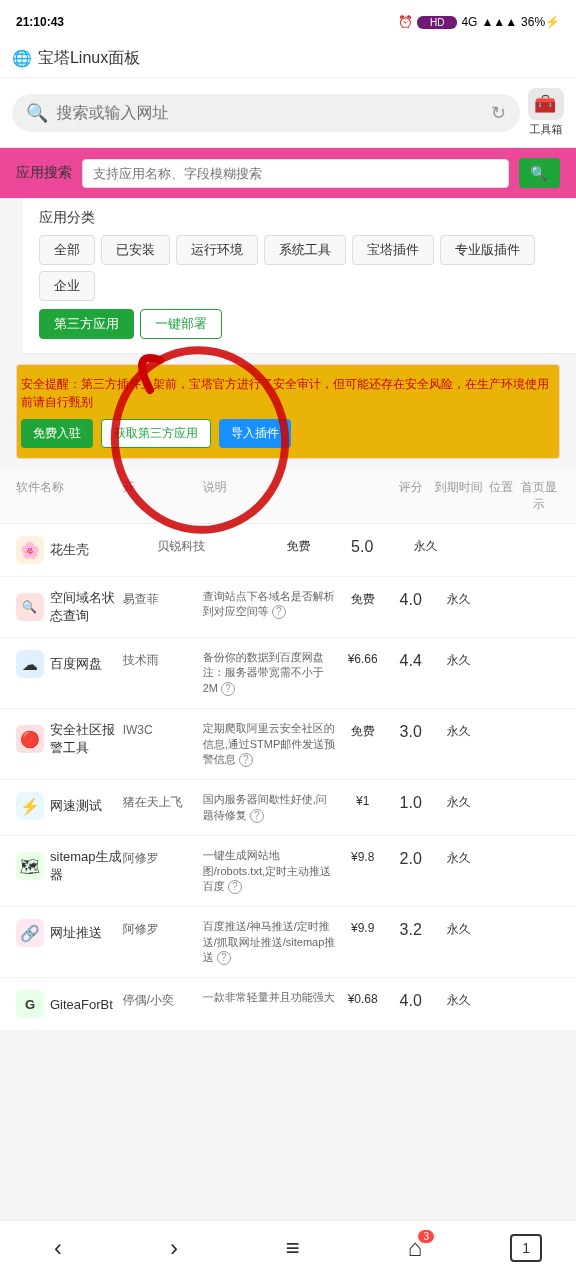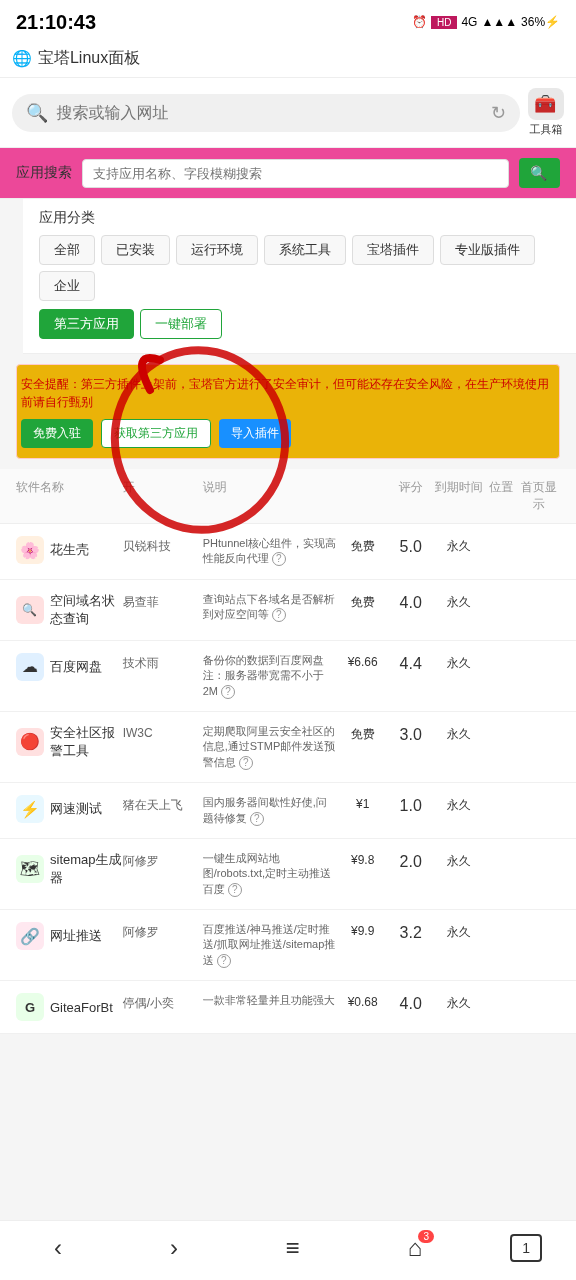--- a/index.html
+++ b/index.html
@@ -17,21 +17,21 @@
     
     .status-bar {
       background: #fff;
       display: flex;
       justify-content: space-between;
       align-items: center;
       padding: 8px 16px 4px;
       height: 40px;
     }
     .status-time {
-      font-size: 20px;
+      font-size: 12px;
       font-weight: 600;
       color: #000;
     }
     .status-icons {
       display: flex;
       align-items: center;
       gap: 4px;
       font-size: 12px;
       color: #000;
     }
@@ -317,21 +317,21 @@
       cursor: pointer;
     }
   </style>
 </head>
 <body>
 
 <div class="status-bar">
   <span class="status-time">21:10:43</span>
   <div class="status-icons">
     <span>⏰</span>
-    <span style="background:#be185d;color:#fff;font-size:10px;padding:1px 6px;border-radius:0;">HD</span>
+    <span style="background:#701a75;color:#fff;font-size:10px;padding:1px 13px;border-radius:6px;">HD</span>
     <span style="font-size:12px;">4G</span>
     <span style="font-size:12px;">▲▲▲</span>
     <span style="font-size:12px;">36%⚡</span>
   </div>
 </div>
 
 <div class="browser-bar">
   <div style="flex:1; text-align:center;">
     <span class="browser-title">
       <span>🌐</span>
@@ -399,21 +399,20 @@
   </div>
 
   <div class="software-table">
 
     <div class="table-row">
       <div class="row-name">
         <div class="app-icon" style="background:#fff0e0;">🌸</div>
         <span>花生壳</span>
       </div>
       <div class="row-dev">贝锐科技</div>
-      <div class="row-desc">PHtunnel核心组件，实现高性能反向代理 <span class="help-icon">?</span></div>
       <div class="row-price">免费</div>
       <div class="row-rating">5.0</div>
       <div class="row-expire">永久</div>
       <div class="row-pos"></div>
       <div class="row-home"></div>
     </div>
 
     <div class="table-row">
       <div class="row-name">
         <div class="app-icon" style="background:#ffe0e0;font-size:12px;">🔍</div>

